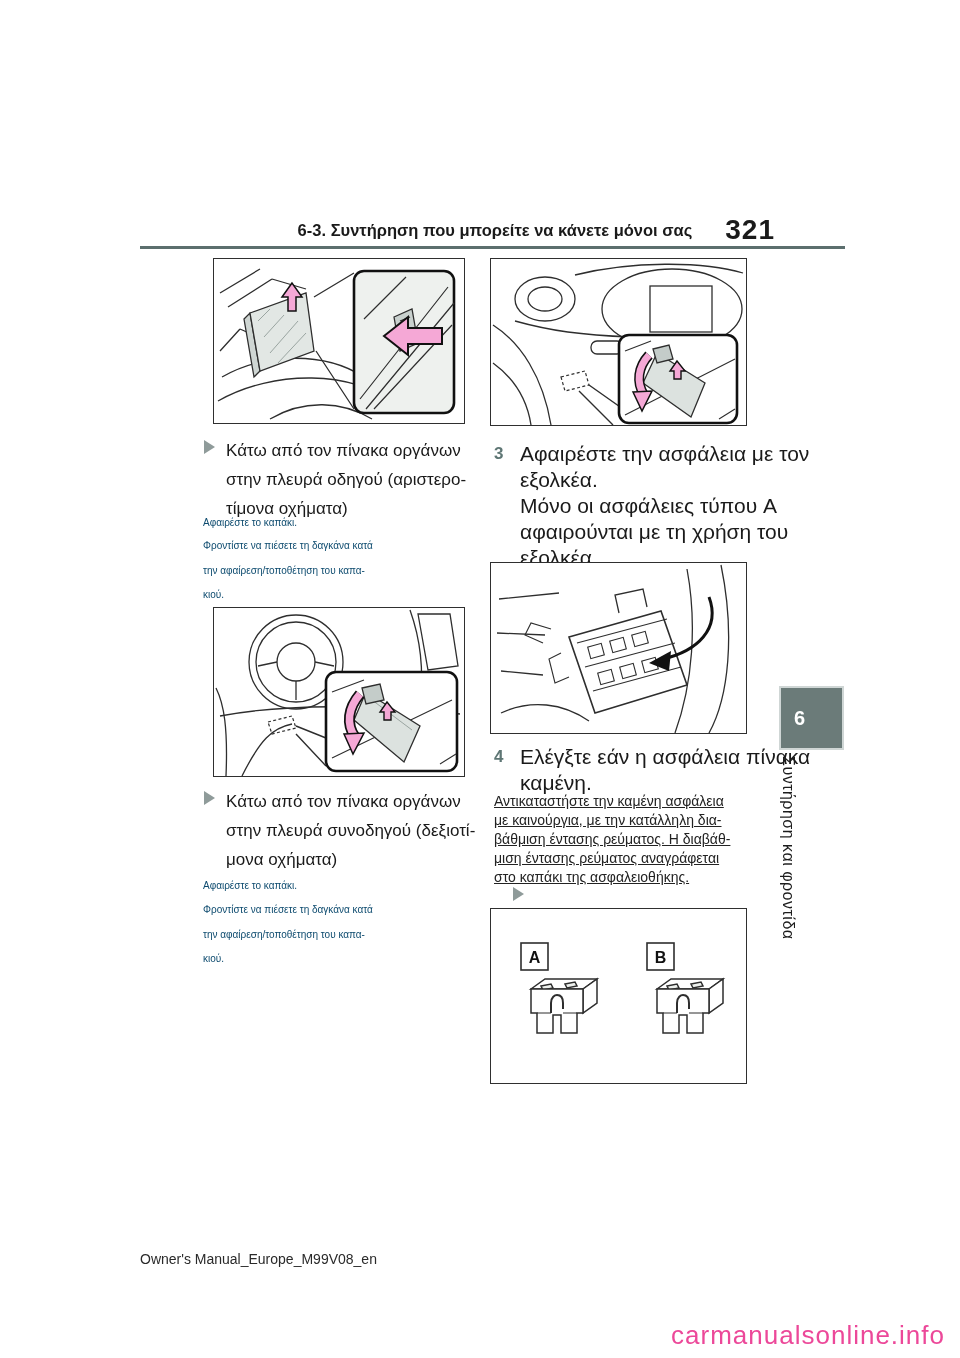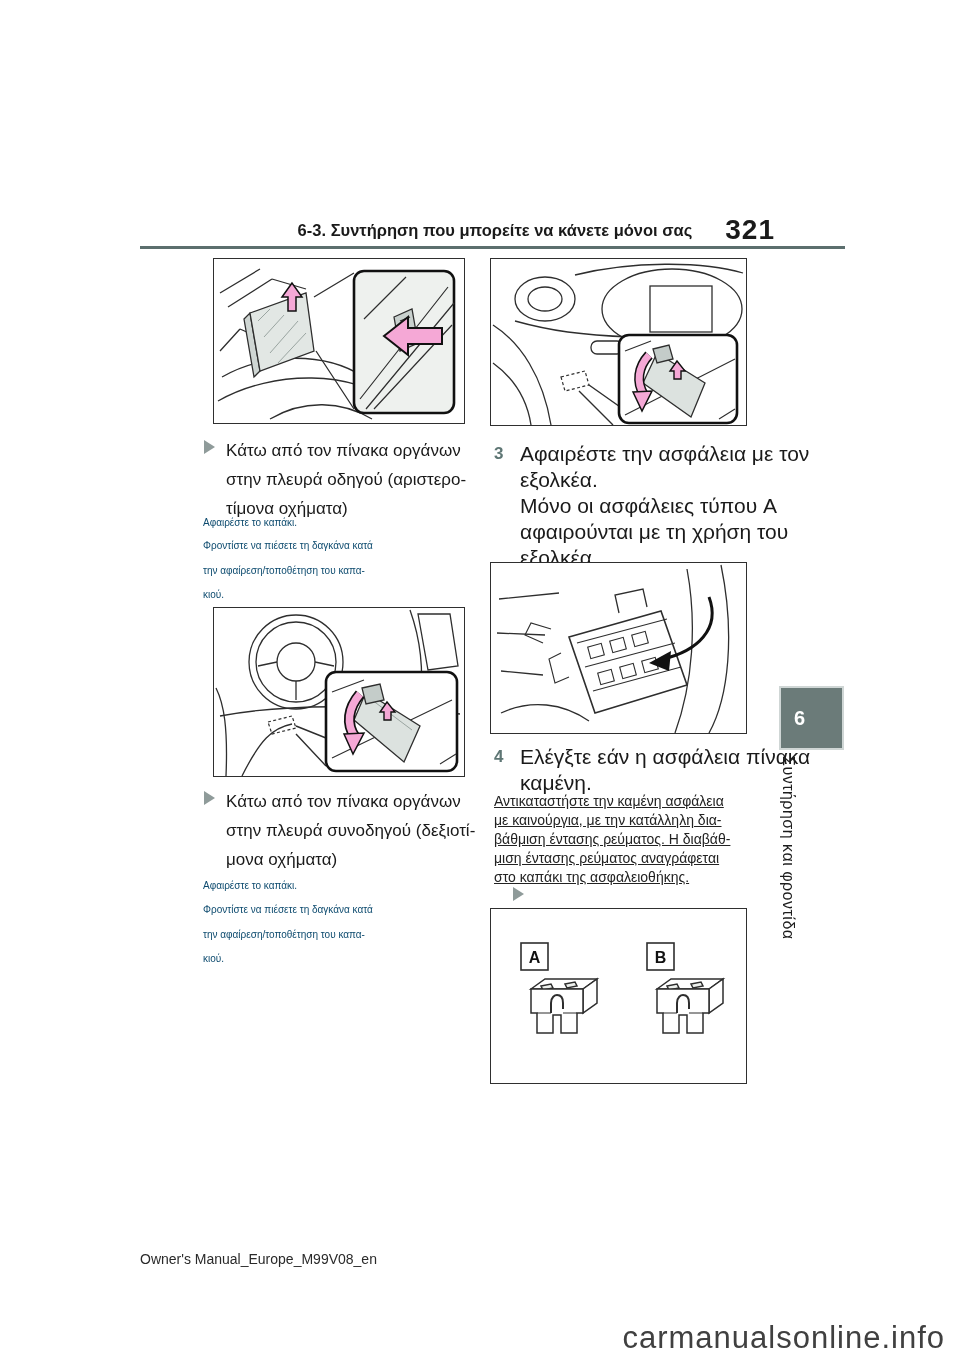--- a/index.html
+++ b/index.html
@@ -41,21 +41,21 @@
     left:781px;top:688px;width:61px;height:60px;background:#6b7b79;
     color:#ffffff;font-size:20px;font-weight:bold;line-height:60px;
     padding-left:13px;box-sizing:border-box;box-shadow:0 0 0 2px #cfd6d5;
   }
   .side-label{
     left:779px;top:756px;height:220px;
     writing-mode:vertical-rl;font-size:16px;color:#1c1c1c;letter-spacing:.5px;
   }
   
   .footer-text{left:140px;top:1236px;font-size:14px;color:#2a2a2a;margin-top:15px;}
-  .watermark{right:15px;top:1320px;font-size:31px;color:#404040;letter-spacing:1px;}
+  .watermark{right:15px;top:1320px;font-size:26px;color:#ec4899;letter-spacing:1px;}
 </style>
 </head>
 <body>
 
 <div class="abs header-row">
   <div class="header-title">6-3. Συντήρηση που μπορείτε να κάνετε μόνοι σας</div>
   <div class="page-number">321</div>
 </div>
 <div class="abs header-rule"></div>
 

